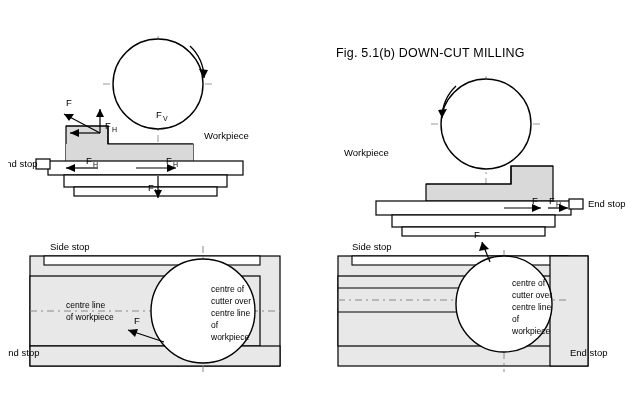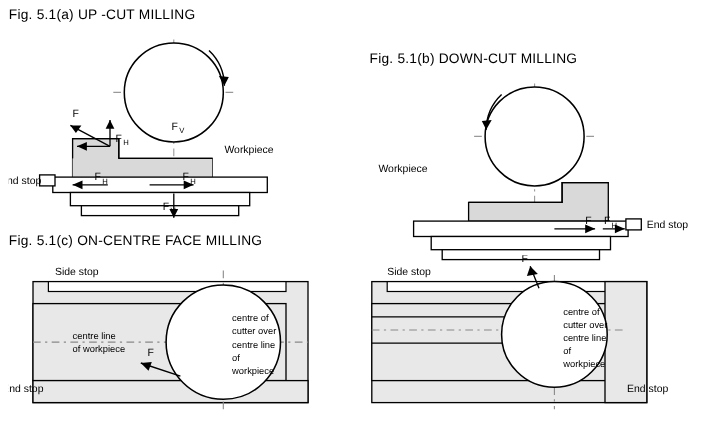--- a/index.html
+++ b/index.html
@@ -17,21 +17,20 @@
     letter-spacing:0.2px;
     white-space:nowrap;
   }
   svg{display:block;}
   text{font-family:"Liberation Sans", sans-serif;}
 </style>
 </head>
 <body>
 
 <div class="panel" style="left:8px;top:6px;width:310px;height:200px;">
-  <div class="title" style="position:absolute;left:0;top:0;">Fig. 5.1(a) UP -CUT MILLING</div>
   <svg width="310" height="180" viewBox="0 0 310 180" style="position:absolute;left:0;top:20px;">
 
     <line x1="150" y1="10" x2="150" y2="75" stroke="#999" stroke-width="1" stroke-dasharray="7,4,2,4"></line>
     <line x1="150" y1="75" x2="150" y2="160" stroke="#999" stroke-width="1" stroke-dasharray="7,4,2,4"></line>
 
     <line x1="95" y1="58" x2="205" y2="58" stroke="#999" stroke-width="1" stroke-dasharray="7,4,2,4"></line>
 
     <circle cx="150" cy="58" r="45" fill="#ffffff" stroke="#000" stroke-width="1.4"></circle>
 
     <path d="M182,20 A45,45 0 0 1 196,52" fill="none" stroke="#000" stroke-width="1.3"></path>
@@ -109,21 +108,20 @@
 
     <text x="8" y="90" font-size="9.5">Workpiece</text>
     <text x="196" y="138" font-size="9.5">F</text>
     <text x="213" y="138" font-size="9.5">F</text>
     <text x="220" y="141" font-size="7">H</text>
     <text x="252" y="141" font-size="9.5">End stop</text>
   </svg>
 </div>
 
 <div class="panel" style="left:8px;top:212px;width:310px;height:192px;">
-  <div class="title" style="position:absolute;left:0;top:0;">Fig. 5.1(c) ON-CENTRE FACE MILLING</div>
   <svg width="310" height="170" viewBox="0 0 310 170" style="position:absolute;left:0;top:20px;">
 
     <rect x="22" y="24" width="250" height="110" fill="#e8e8e8" stroke="#000" stroke-width="1.2"></rect>
 
     <rect x="22" y="44" width="230" height="70" fill="#e8e8e8" stroke="#000" stroke-width="1.2"></rect>
 
     <rect x="36" y="24" width="216" height="9" fill="#ffffff" stroke="#000" stroke-width="1.1"></rect>
 
     <rect x="22" y="114" width="250" height="20" fill="#e8e8e8" stroke="#000" stroke-width="1.2"></rect>
 

